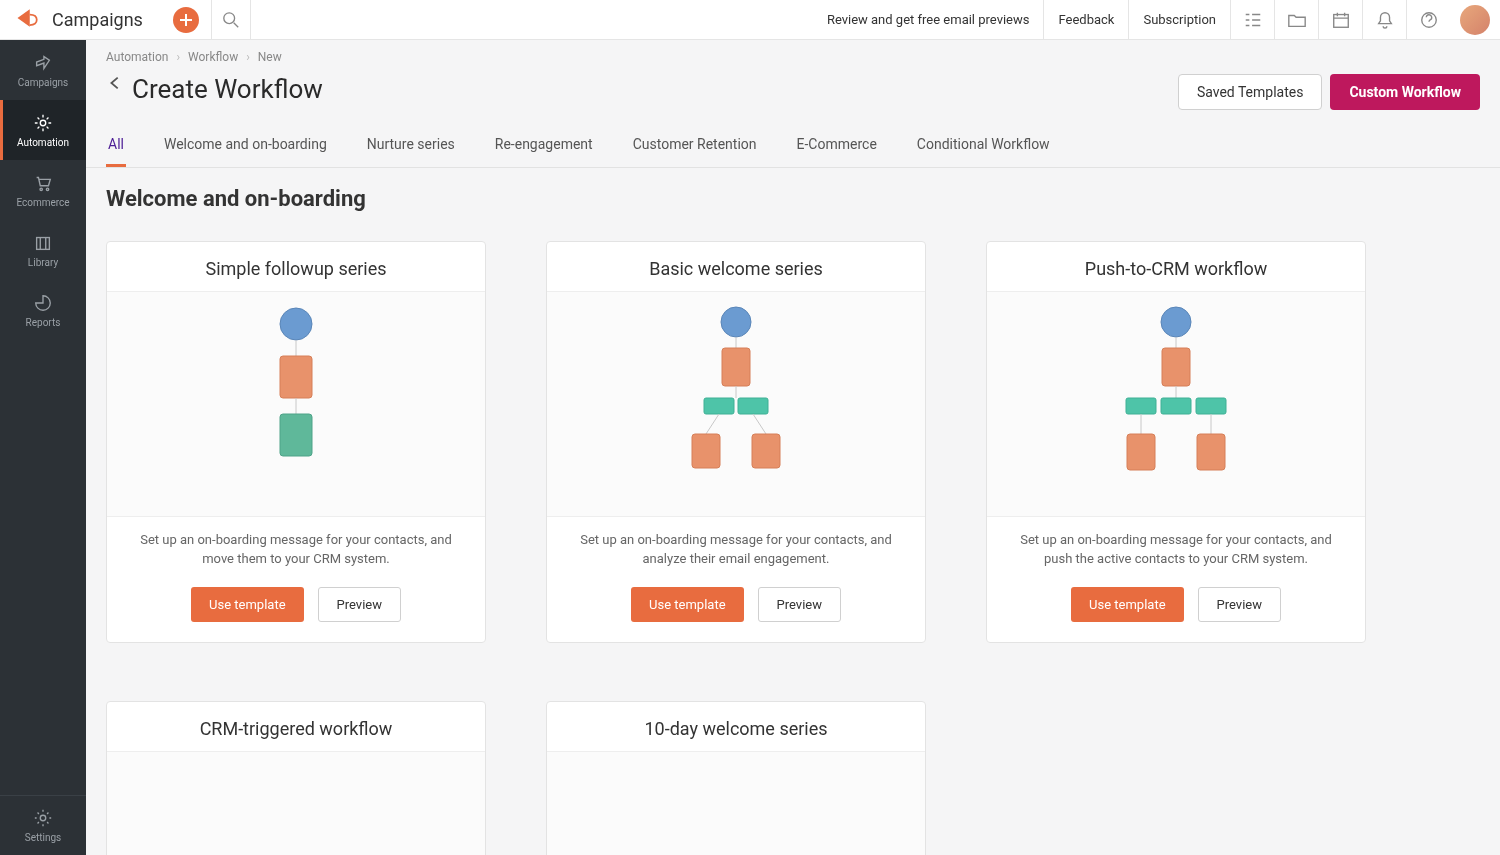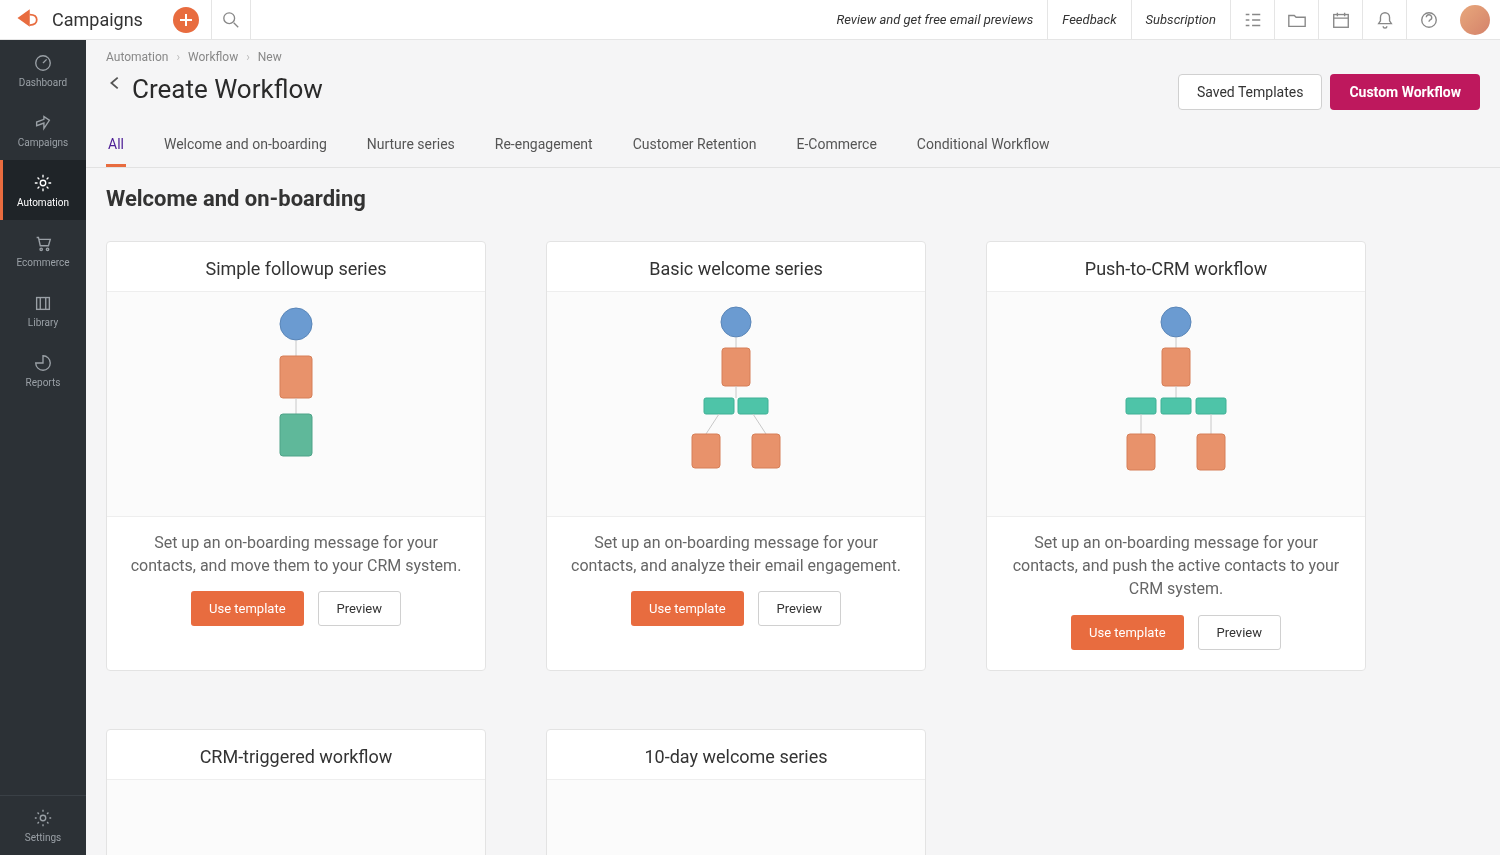--- a/index.html
+++ b/index.html
@@ -5,21 +5,21 @@
 * { margin: 0; padding: 0; box-sizing: border-box; font-family: -apple-system, BlinkMacSystemFont, "Segoe UI", Roboto, sans-serif; }
 body { width: 1500px; height: 855px; background: #f5f5f6; overflow: hidden; }
 
 .topbar { height: 40px; background: #fff; display: flex; align-items: center; border-bottom: 1px solid #e5e5e5; }
 .brand { display: flex; align-items: center; padding: 0 14px; gap: 10px; }
 .brand-icon { width: 28px; height: 28px; }
 .brand-text { font-size: 18px; color: #333; font-weight: 400; }
 .btn-add { width: 26px; height: 26px; border-radius: 50%; background: #e86c3f; display: flex; align-items: center; justify-content: center; margin-left: 16px; }
 .search-btn { width: 40px; height: 40px; display: flex; align-items: center; justify-content: center; border-left: 1px solid #e5e5e5; border-right: 1px solid #e5e5e5; margin-left: 12px; }
 .topbar-spacer { flex: 1; }
-.top-link { font-size: 13px; color: #333; padding: 0 14px; height: 40px; display: flex; align-items: center; border-left: 1px solid #e5e5e5; font-style: italic; }
+.top-link { font-size: 13px; color: #333; padding: 0 14px; height: 40px; display: flex; align-items: center; border-left: 1px solid #e5e5e5; }
 .top-link.first { border-left: none; }
 .top-icon-btn { width: 44px; height: 40px; display: flex; align-items: center; justify-content: center; border-left: 1px solid #e5e5e5; }
 .avatar { width: 30px; height: 30px; border-radius: 50%; background: linear-gradient(135deg, #e8a87c, #d4826a); margin: 0 10px; }
 
 .app { display: flex; height: calc(100% - 40px); }
 .sidebar { width: 86px; background: #2c3136; display: flex; flex-direction: column; }
 .side-item { height: 60px; display: flex; flex-direction: column; align-items: center; justify-content: center; gap: 4px; cursor: pointer; position: relative; }
 .side-item.active { background: #1f2428; }
 .side-item.active::before { content: ''; position: absolute; left: 0; top: 0; bottom: 0; width: 3px; background: #e86c3f; }
 .side-label { font-size: 10px; color: #9aa0a6; }
@@ -41,21 +41,21 @@
 .tabs { display: flex; gap: 36px; padding: 0 20px; border-bottom: 1px solid #e2e2e2; }
 .tab { padding: 12px 2px; font-size: 14px; color: #555; cursor: pointer; border-bottom: 3px solid transparent; }
 .tab.active { color: #4c1d95; border-bottom-color: #e86c3f; }
 
 .content { flex: 1; overflow-y: auto; padding: 18px 20px; }
 .section-title { font-size: 22px; color: #333; margin-bottom: 30px; }
 .card-row { display: flex; gap: 60px; margin-bottom: 58px; }
 .card { width: 380px; border: 1px solid #e3e3e3; border-radius: 4px; background: #fff; overflow: hidden; }
 .card-title { font-size: 18px; color: #333; text-align: center; padding: 16px 10px 12px; }
 .card-flow { height: 226px; background: #fbfbfb; border-top: 1px solid #eee; border-bottom: 1px solid #eee; display: flex; align-items: center; justify-content: center; }
-.card-desc { font-size: 16px; color: #666; text-align: center; padding: 14px 18px; line-height: 1.45; min-height: 70px; }
+.card-desc { font-size: 13px; color: #666; text-align: center; padding: 14px 18px; line-height: 1.45; min-height: 70px; }
 .card-actions { display: flex; justify-content: center; gap: 14px; padding: 0 16px 20px; }
 .btn-primary { background: #e86c3f; color: #fff; border: none; padding: 9px 18px; border-radius: 3px; font-size: 13px; cursor: pointer; }
 .btn-ghost { background: #fff; border: 1px solid #d0d0d0; color: #333; padding: 9px 18px; border-radius: 3px; font-size: 13px; cursor: pointer; }
 
 
 .flow-node-blue { fill: #6b9bd1; stroke: #5a86b8; }
 .flow-node-orange { fill: #e8926b; stroke: #d67f58; }
 .flow-node-green { fill: #5fb89a; stroke: #4ea388; }
 .flow-node-teal { fill: #4ec4a8; stroke: #3eb095; }
 .flow-line { stroke: #c8c8c8; stroke-width: 1; fill: none; }
@@ -120,27 +120,20 @@
         <circle cx="11" cy="11" r="8" class="icon-stroke"></circle>
         <path d="M8 8a3 3 0 1 1 4 3c-1 .5-1 1-1 2M11 17h0" class="icon-stroke"></path>
       </svg>
   </div>
   <div class="avatar"></div>
 </div>
 
 <div class="app">
 
   <div class="sidebar">
-    <div class="side-item">
-      <svg class="icon" viewBox="0 0 22 22">
-          <circle cx="11" cy="11" r="8" fill="none" stroke-width="1.5"></circle>
-          <path d="M11 11 L15 7" stroke-width="1.5"></path>
-        </svg>
-      <span class="side-label">Dashboard</span>
-    </div>
     <div class="side-item">
       <svg class="icon" viewBox="0 0 22 22">
           <path d="M4 10v4l8-3v6l6-9-6-4v3z" fill="none" stroke-width="1.5"></path>
         </svg>
       <span class="side-label">Campaigns</span>
     </div>
     <div class="side-item active">
       <svg class="icon" viewBox="0 0 22 22">
           <circle cx="11" cy="11" r="3" fill="none" stroke-width="1.5"></circle>
           <path d="M11 2v3M11 17v3M2 11h3M17 11h3M5 5l2 2M15 15l2 2M5 17l2-2M15 7l2-2" stroke-width="1.5"></path>

